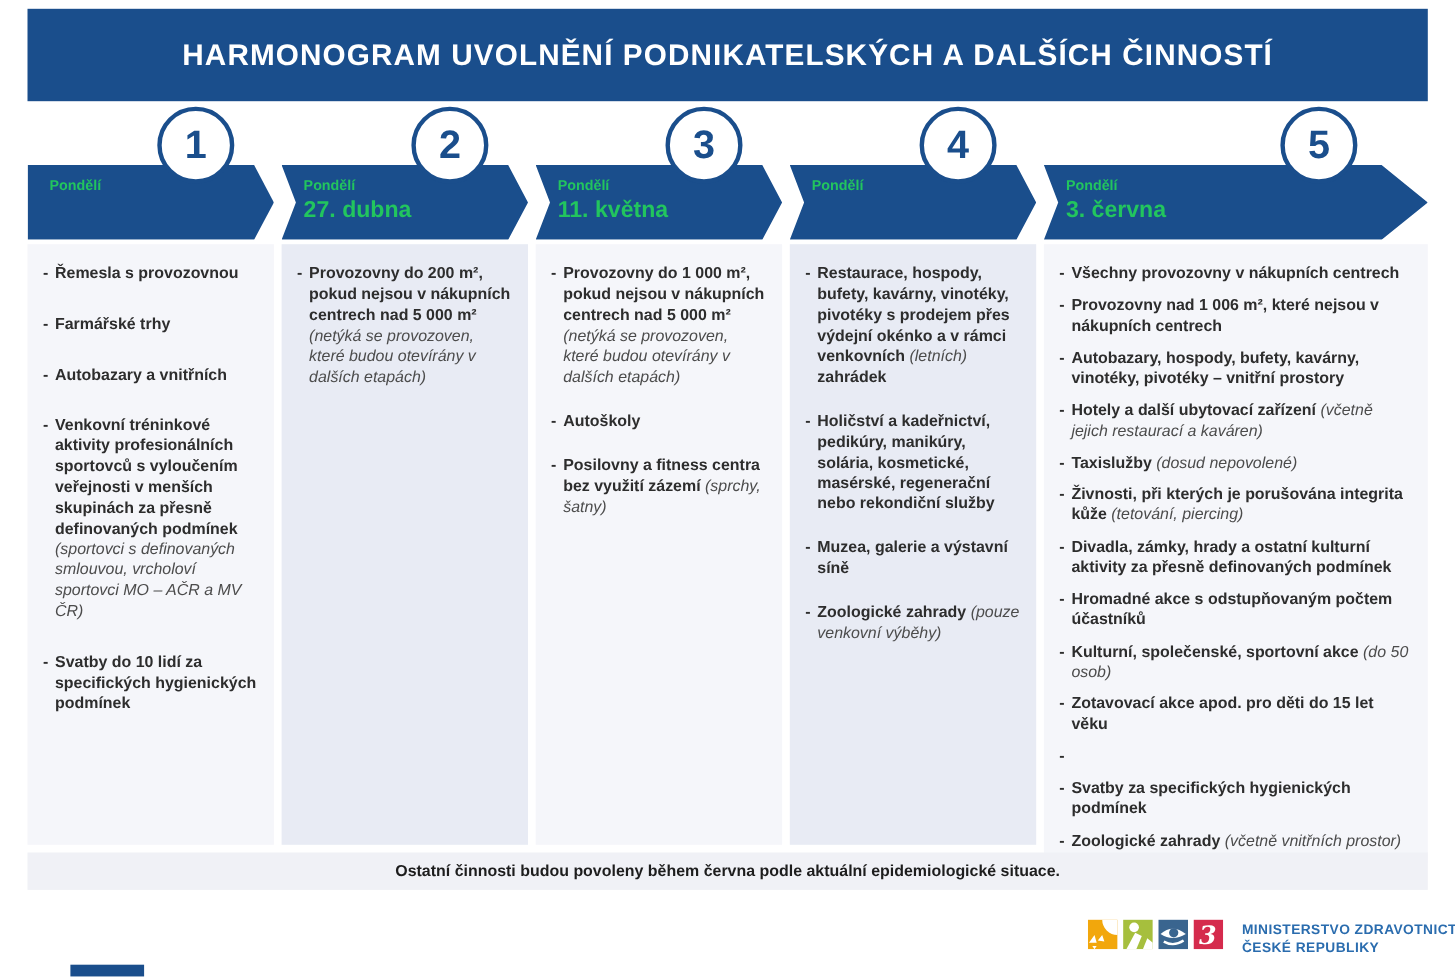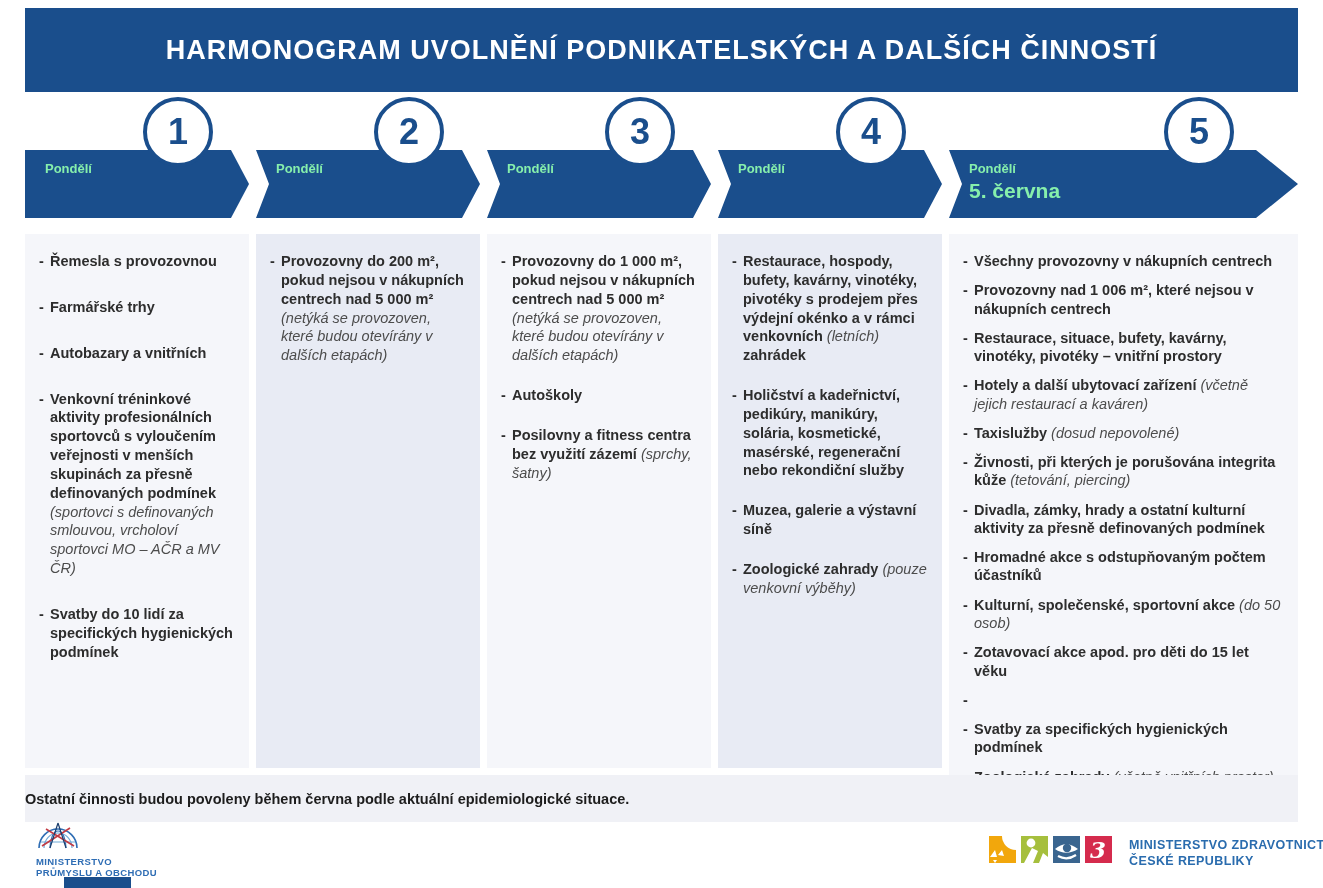--- a/index.html
+++ b/index.html
@@ -11,22 +11,22 @@
   .topbar { position:absolute; left:25px; top:8px; width:1273px; height:84px;
             background:var(--blue); display:flex; align-items:center; justify-content:center; }
   .topbar h1 { color:#fff; font-size:27px; font-weight:bold; letter-spacing:1px; white-space:nowrap; }
 
   
   .cols { position:absolute; left:25px; top:150px; width:1273px; height:618px;
           display:flex; gap:7px; }
   .col  { position:relative; display:flex; flex-direction:column; width:224px; flex:none; }
   .col5 { flex:1; width:auto; }
 
-  .banner { height:68px; flex:none; background:var(--blue); color:#86efac;
-            padding:11px 0 0 20px; margin-bottom:16px;
+  .banner { height:68px; flex:none; background:var(--blue); color:#22c55e;
+            padding:11px 0 0 20px; margin-bottom:4px;
             clip-path: polygon(0 0, calc(100% - 18px) 0, 100% 50%, calc(100% - 18px) 100%, 0 100%, 13px 50%); }
   .col1 .banner { clip-path: polygon(0 0, calc(100% - 18px) 0, 100% 50%, calc(100% - 18px) 100%, 0 100%); }
   .col5 .banner { clip-path: polygon(0 0, calc(100% - 42px) 0, 100% 50%, calc(100% - 42px) 100%, 0 100%, 13px 50%); }
   .b-day  { font-size:13px; font-weight:bold; }
   .b-date { font-size:21px; font-weight:bold; margin-top:3px; }
 
   .circle { position:absolute; top:-53px; right:36px; width:70px; height:70px;
             background:#fff; border:4px solid var(--blue); border-radius:50%;
             display:flex; align-items:center; justify-content:center; z-index:2;
             color:var(--blue); font-size:36px; font-weight:bold; }
@@ -37,22 +37,22 @@
   .col2 .items, .col4 .items { background:var(--bgDark); }
 
   .item { display:flex; font-size:14.5px; font-weight:bold; color:var(--text); line-height:1.3; }
   .col1 .item { margin-bottom:27px; }
   .col2 .item, .col3 .item, .col4 .item { margin-bottom:21px; }
   .col5 .item { margin-bottom:11px; line-height:1.26; }
   .dash { flex:none; width:11px; }
   .seg.italic { font-weight:normal; font-style:italic; color:var(--textItalic); }
 
   
-  .notebar { position:absolute; left:25px; top:775px; width:1273px; height:47px;
-             background:var(--noteBg); display:flex; align-items:center; justify-content:flex-start; }
+  .notebar { position:absolute; left:25px; top:775px; width:1273px; height:34px;
+             background:var(--noteBg); display:flex; align-items:center; justify-content:center; }
   .notebar span { font-size:14.5px; font-weight:bold; color:#1d1d1d; }
 
   
   .mpo { position:absolute; left:36px; top:820px; }
   .mpo-text { margin-top:2px; color:var(--mpoBlue); font-size:9.5px; font-weight:bold;
               letter-spacing:0.4px; line-height:11px; }
   .accent-bar { position:absolute; left:64px; top:877px; width:67px; height:11px; background:var(--blue); }
 
   .mzcr { position:absolute; left:989px; top:836px; display:flex; align-items:flex-start; }
   .sq { width:27px; height:27px; margin-right:5px; flex:none; }
@@ -100,35 +100,37 @@
           </div>
         </div>
     </section>
 
     <section class="col col2">
       <div class="circle">
         <span>2</span>
       </div>
       <div class="banner">
         <div class="b-day">Pondělí</div>
+        <div class="b-date">27. dubna</div>
       </div>
       <div class="items">
           <div class="item">
             <span class="dash">-</span>
             <span class="txt"><span class="seg">Provozovny do 200 m², pokud nejsou v nákupních centrech nad 5 000 m² </span><span class="seg italic">(netýká se provozoven, které budou otevírány v dalších etapách)</span></span>
           </div>
         </div>
     </section>
 
     <section class="col col3">
       <div class="circle">
         <span>3</span>
       </div>
       <div class="banner">
         <div class="b-day">Pondělí</div>
+        <div class="b-date">11. května</div>
       </div>
       <div class="items">
           <div class="item">
             <span class="dash">-</span>
             <span class="txt"><span class="seg">Provozovny do 1 000 m², pokud nejsou v nákupních centrech nad 5 000 m² </span><span class="seg italic">(netýká se provozoven, které budou otevírány v dalších etapách)</span></span>
           </div>
           <div class="item">
             <span class="dash">-</span>
             <span class="txt"><span class="seg">Autoškoly</span></span>
           </div>
@@ -165,34 +167,34 @@
           </div>
         </div>
     </section>
 
     <section class="col col5">
       <div class="circle">
         <span>5</span>
       </div>
       <div class="banner">
         <div class="b-day">Pondělí</div>
-        <div class="b-date">5. června</div>
+        <div class="b-date">3. června</div>
       </div>
       <div class="items">
           <div class="item">
             <span class="dash">-</span>
             <span class="txt"><span class="seg">Všechny provozovny v nákupních centrech</span></span>
           </div>
           <div class="item">
             <span class="dash">-</span>
             <span class="txt"><span class="seg">Provozovny nad 1 006 m², které nejsou v nákupních centrech</span></span>
           </div>
           <div class="item">
             <span class="dash">-</span>
-            <span class="txt"><span class="seg">Restaurace, situace, bufety, kavárny, vinotéky, pivotéky – vnitřní prostory</span></span>
+            <span class="txt"><span class="seg">Autobazary, hospody, bufety, kavárny, vinotéky, pivotéky – vnitřní prostory</span></span>
           </div>
           <div class="item">
             <span class="dash">-</span>
             <span class="txt"><span class="seg">Hotely a další ubytovací zařízení </span><span class="seg italic">(včetně jejich restaurací a kaváren)</span></span>
           </div>
           <div class="item">
             <span class="dash">-</span>
             <span class="txt"><span class="seg">Taxislužby </span><span class="seg italic">(dosud nepovolené)</span></span>
           </div>
           <div class="item">
@@ -228,35 +230,20 @@
           </div>
         </div>
     </section>
 
   </div>
 
   <div class="notebar">
     <span>Ostatní činnosti budou povoleny během června podle aktuální epidemiologické situace.</span>
   </div>
 
-  <div class="mpo">
-    <svg width="44" height="30" viewBox="0 0 44 30">
-      <path d="M3,28 A19,19 0 0 1 41,28" fill="none" stroke="#2e6db4" stroke-width="1.6"></path>
-      <path d="M8,28 A14,15 0 0 1 36,28" fill="none" stroke="#6fa9d8" stroke-width="1.2"></path>
-      <path d="M14,28 A8,17 0 0 1 30,28" fill="none" stroke="#2e6db4" stroke-width="1.2"></path>
-      <path d="M5,22 L39,22" stroke="#6fa9d8" stroke-width="1.2"></path>
-      <path d="M6,26 L34,8" stroke="#c23b44" stroke-width="1.6"></path>
-      <path d="M10,9 L38,26" stroke="#c23b44" stroke-width="1.6"></path>
-      <path d="M22,3 L14,28 M22,3 L30,28" stroke="#1b3e6e" stroke-width="1.2"></path>
-    </svg>
-    <div class="mpo-text">
-      <div>MINISTERSTVO</div>
-      <div>PRŮMYSLU A OBCHODU</div>
-    </div>
-  </div>
   <div class="accent-bar"></div>
 
   <div class="mzcr">
     <svg class="sq" viewBox="0 0 27 27">
       <rect width="27" height="27" fill="#f2a70c"></rect>
       <path d="M13,0 A14,14 0 0 0 27,14 L27,0 Z" fill="#fff"></path>
       <path d="M1,21 L6,14 L8,21 Z M9,19 L13,14 L15,20 Z" fill="#fff"></path>
       <path d="M4,24 L8,24 L6,27 Z" fill="#fff"></path>
     </svg>
     <svg class="sq" viewBox="0 0 27 27">

